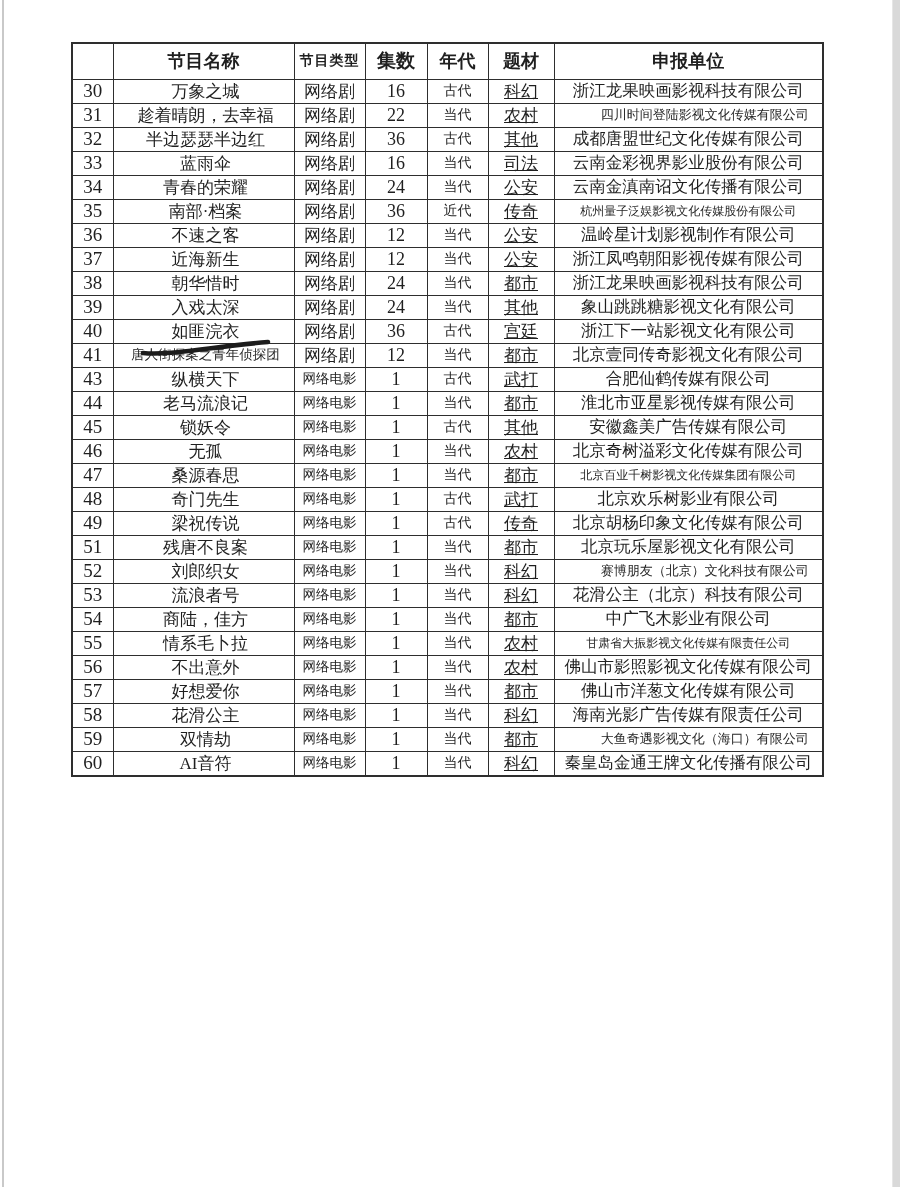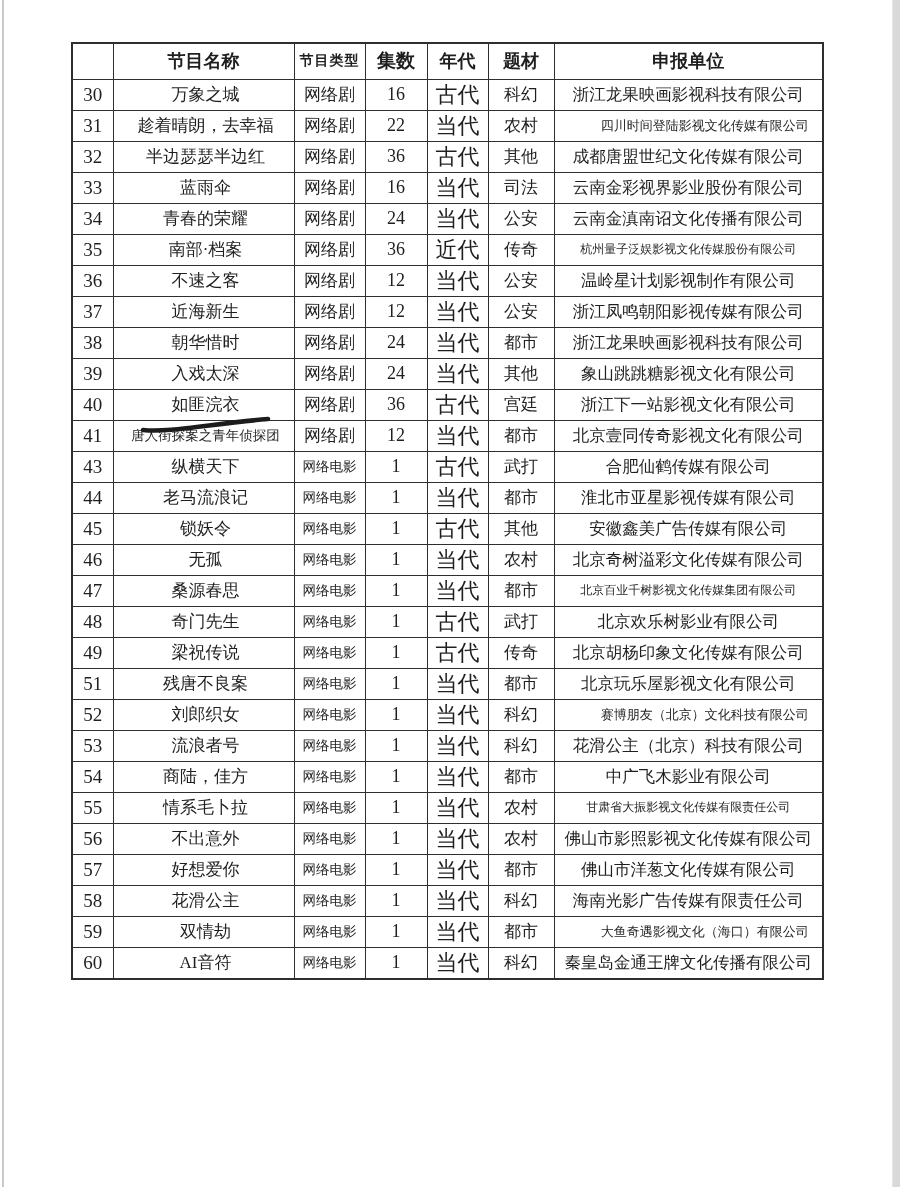--- a/index.html
+++ b/index.html
@@ -52,22 +52,22 @@
   .doc-table th {
     font-weight: bold;
     font-size: 18px;
   }
   .doc-table th:nth-child(3) { font-size: 14px; letter-spacing: 1px; }
   .doc-table th:nth-child(4) { font-size: 19px; }
   td.c-num   { font-size: 19px; }
   td.c-title { font-size: 17px; position: relative; padding-left: 6px; }
   td.c-type  { font-size: 17px; }
   td.c-ep    { font-size: 18px; }
-  td.c-era   { font-size: 22px; }
-  td.c-genre { font-size: 17px; }
+  td.c-era   { font-size: 14px; }
+  td.c-genre { font-size: 17px; text-decoration: underline; }
   td.c-company { font-size: 16.5px; }
   td.t-sm  { font-size: 13.5px; }
   td.c-sm  { font-size: 13px; padding-left: 35px; }
   td.c-xs  { font-size: 12px; }
   .pen-mark {
     position: absolute;
     left: 26px;
     bottom: -14px;
     width: 132px;
     height: 18px;

